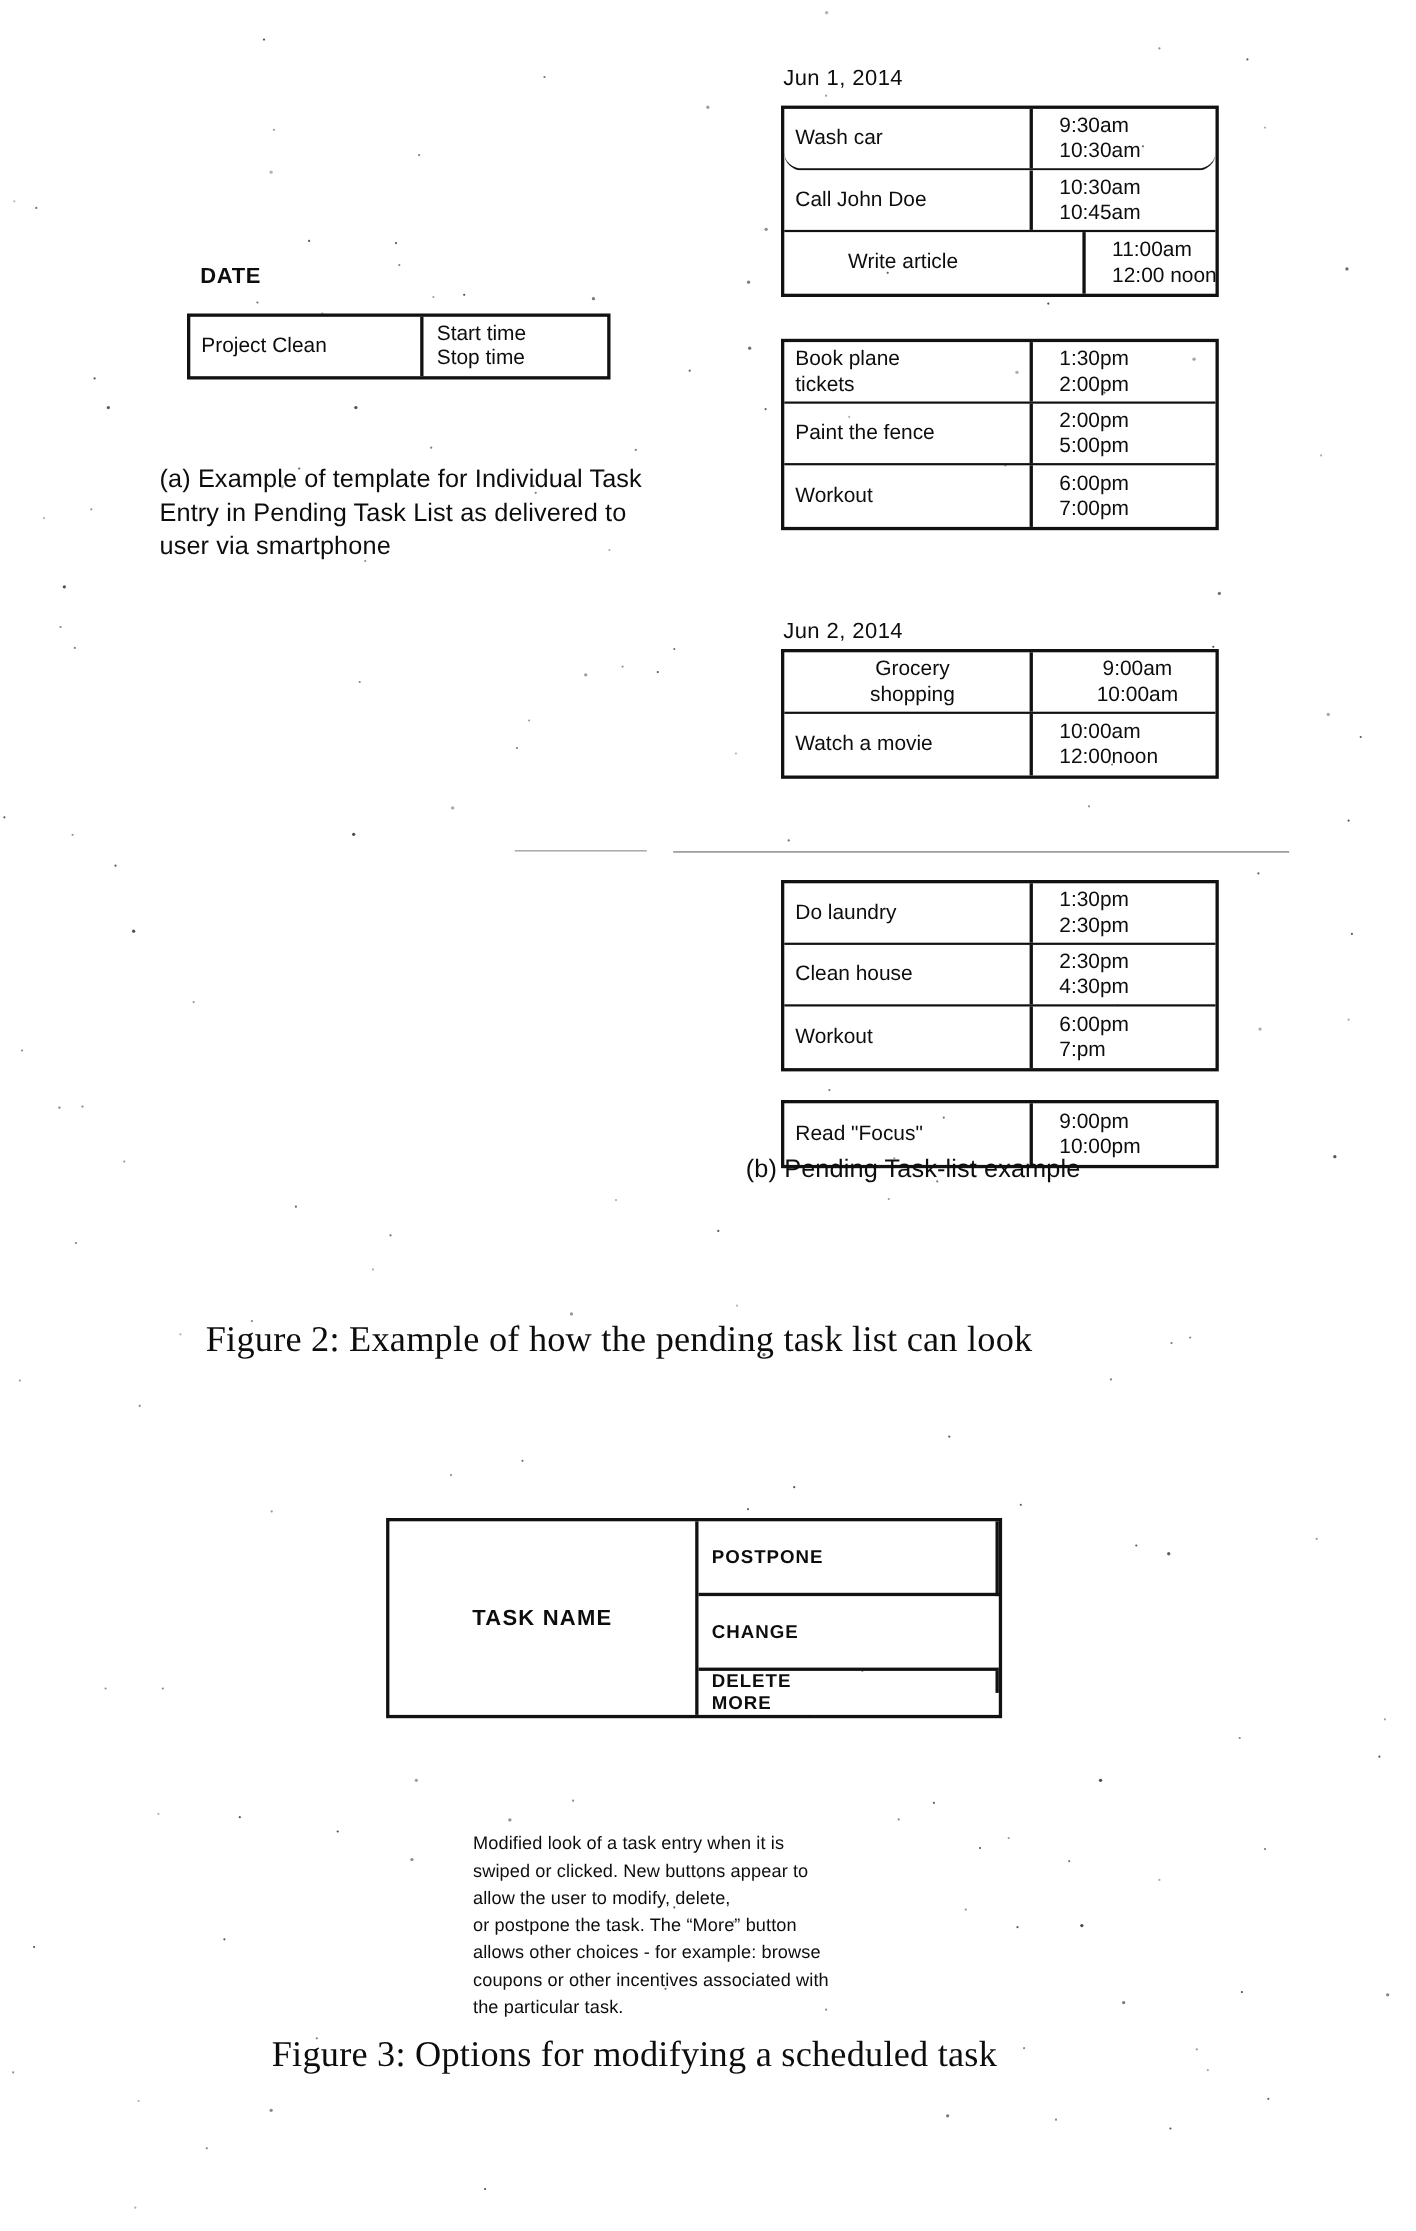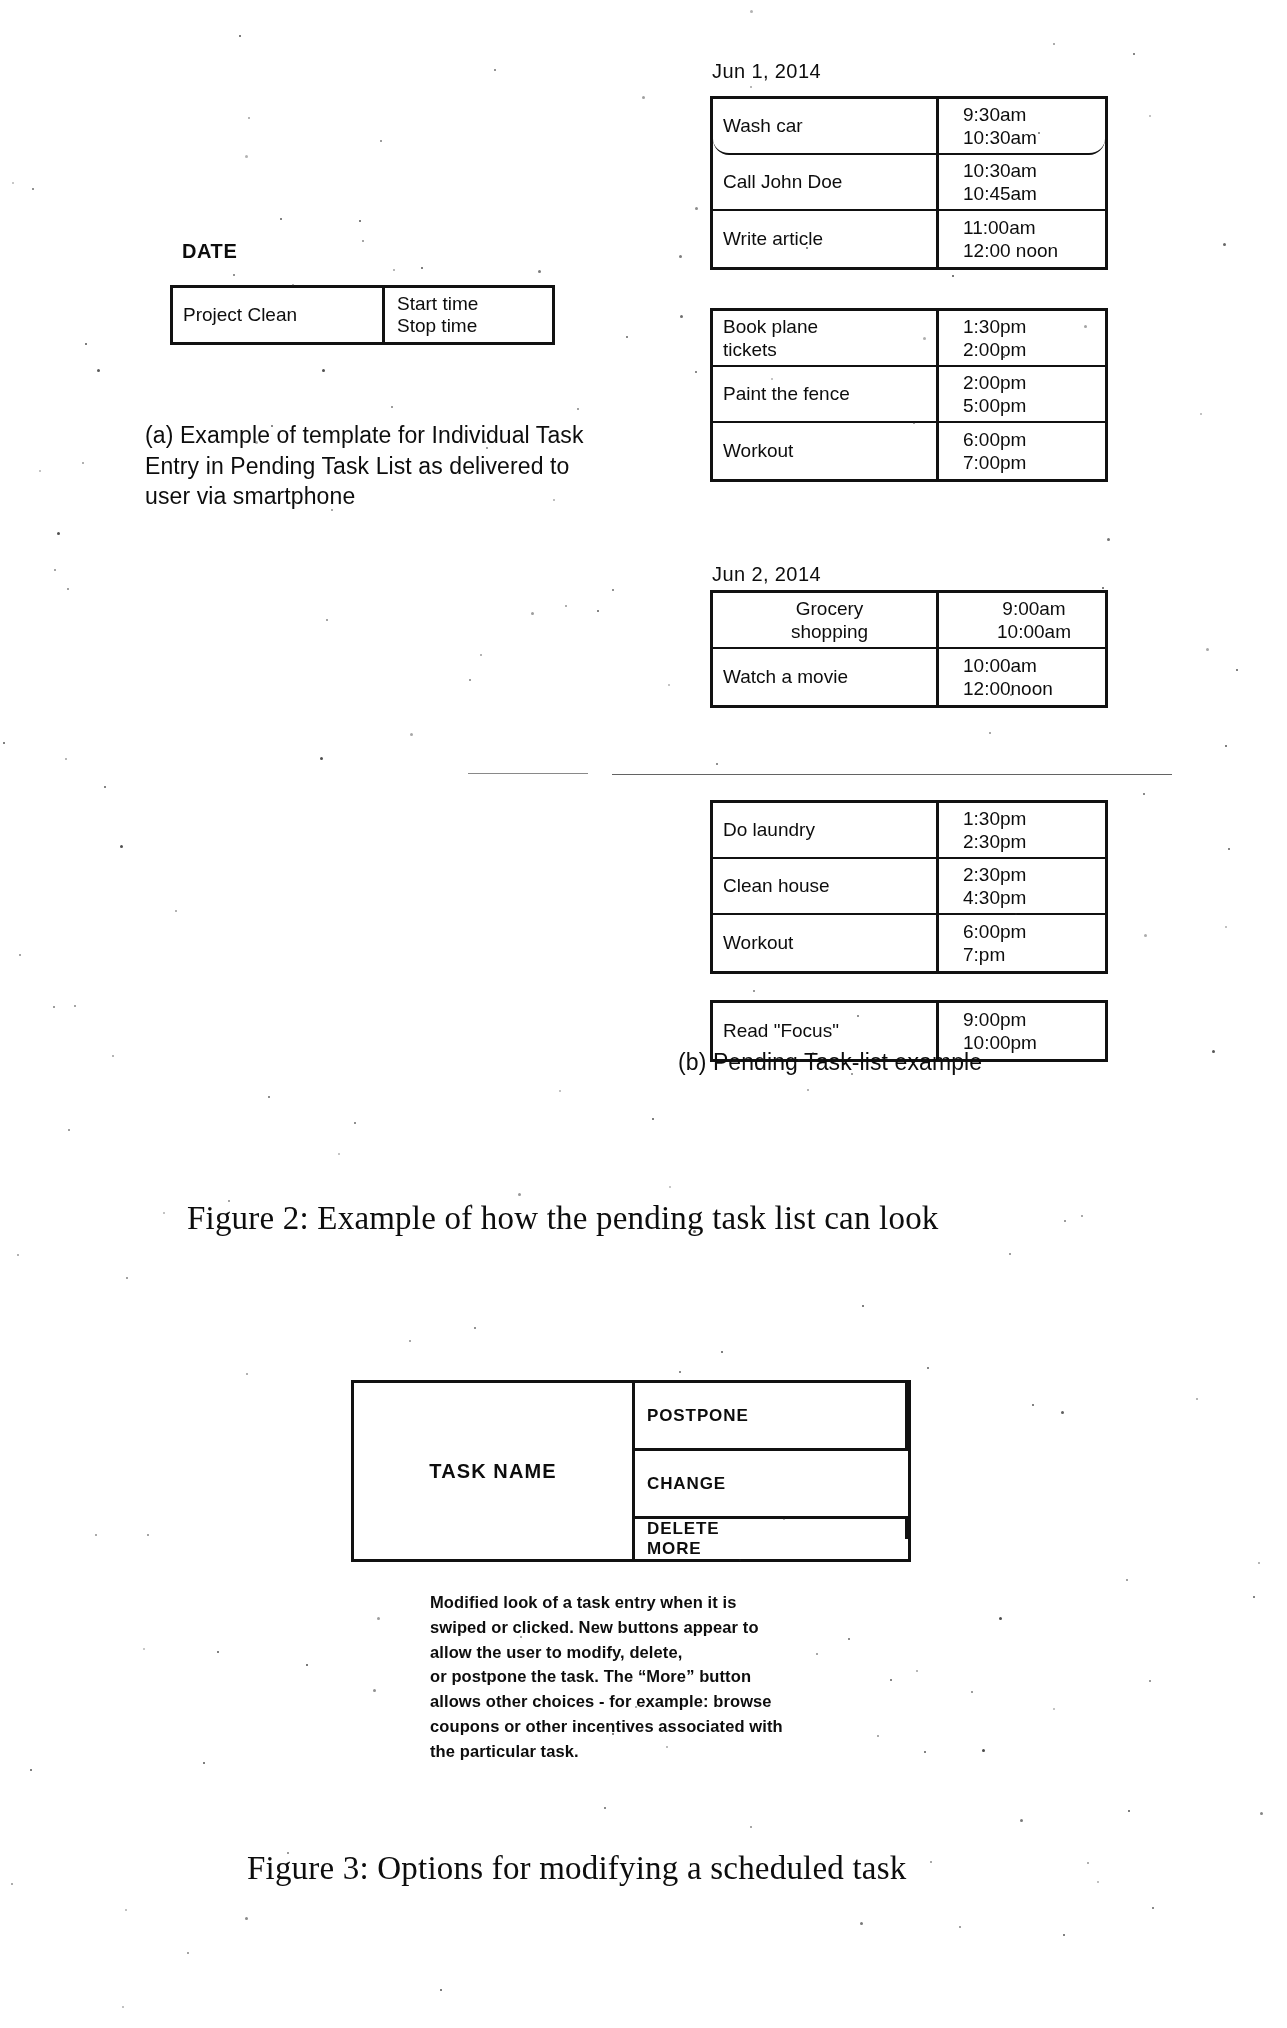--- a/index.html
+++ b/index.html
@@ -182,25 +182,25 @@
     padding-left: 12px;
     font-size: 17px;
     letter-spacing: .9px;
     font-weight: 600;
   }
   #fig3-box .opt-btn.b0 { border-right: 3px solid #111; border-bottom: 3px solid #111; }
   #fig3-box .opt-btn.b1 { border-bottom: 3px solid #111; }
   #fig3-box .opt-btn.b2 { border-right: 3px solid #111; }
 
   #fig3-note {
-    left: 430px; top: 1590px;
+    left: 430px; top: 1664px;
     width: 470px;
     font-size: 16.5px;
     line-height: 1.5;
-    font-weight: 700;
+    font-weight: 400;
     letter-spacing: .1px;
   }
   #fig3-note p { margin: 0; }
 </style>
 </head>
 <body>
 
 <div class="abs" id="fig2-left-date">DATE</div>
 
 <div class="abs" id="template-table">
@@ -230,21 +230,21 @@
       </div>
       <div class="task-row" style="height: 56px;">
         <div class="t-name">
           <span>Call John Doe</span>
         </div>
         <div class="t-time">
           <span>10:30am</span>
           <span>10:45am</span>
         </div>
       </div>
-      <div class="task-row" style="height: 56px;">
+      <div class="task-row" style="height: 56px; padding-left: 48px;">
         <div class="t-name">
           <span>Write article</span>
         </div>
         <div class="t-time">
           <span>11:00am</span>
           <span>12:00 noon</span>
         </div>
       </div>
     </div>
     <div class="task-group" style="top: 308px;">

